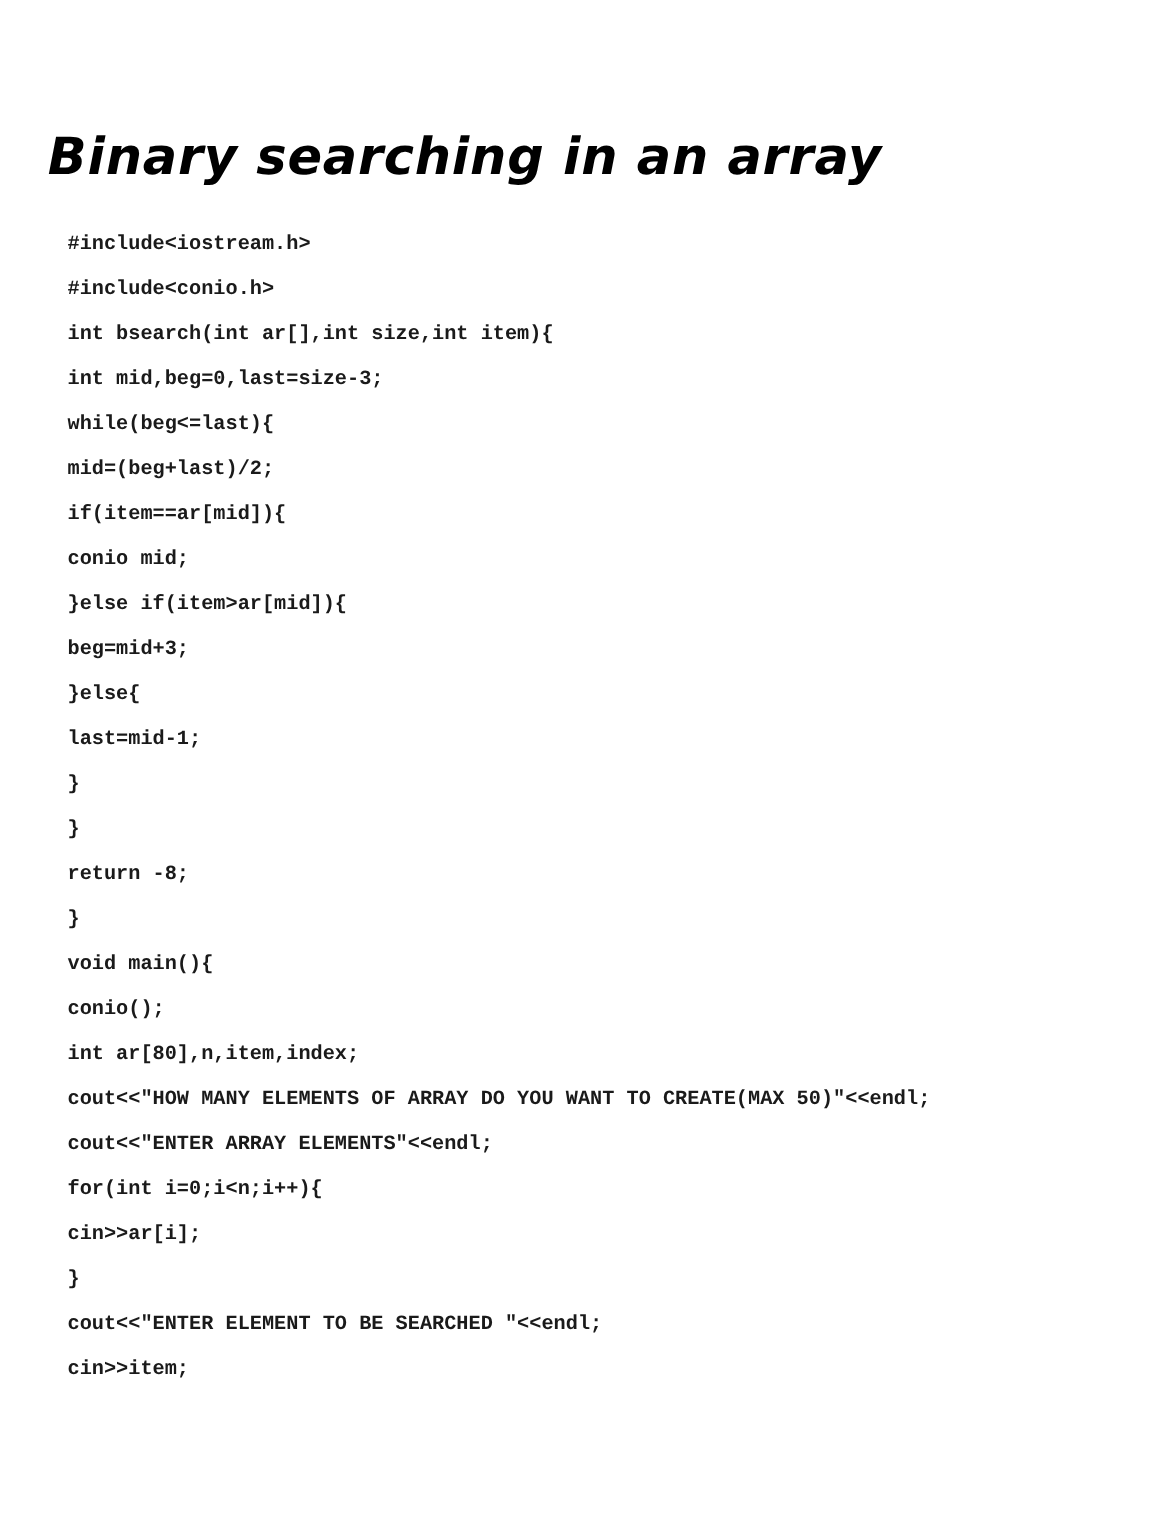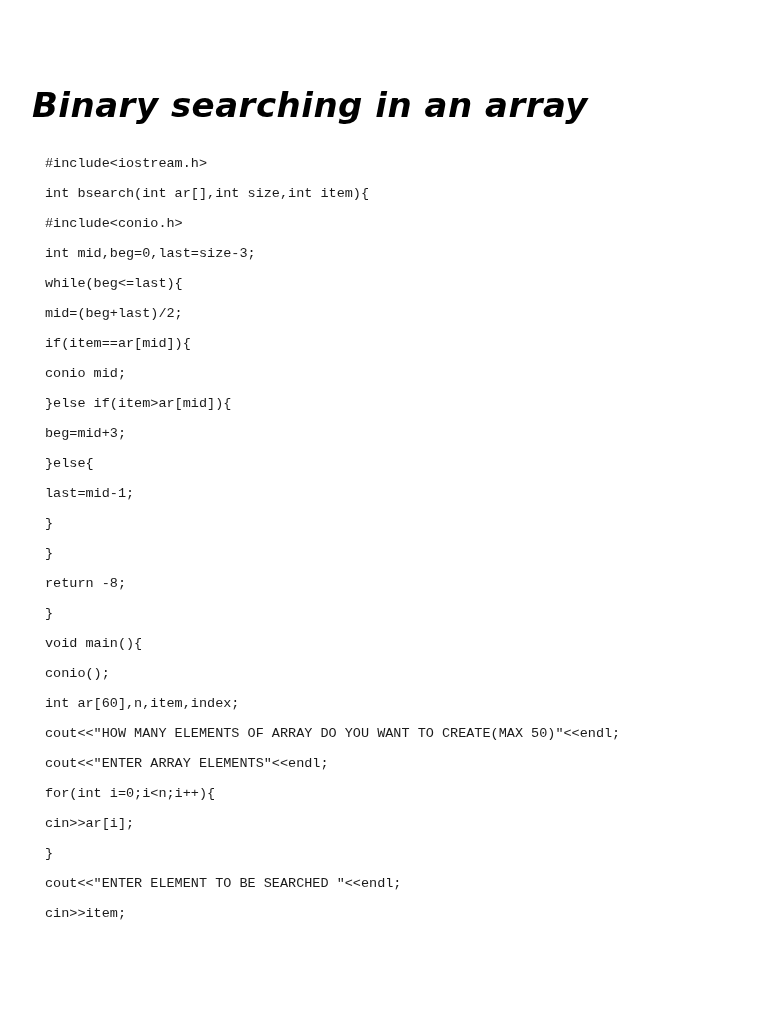--- a/index.html
+++ b/index.html
@@ -38,51 +38,51 @@
       left: 45px;
       top: 152px;
       margin: 0;
       padding: 0;
       list-style: none;
     }
     .code-line {
       height: 30px;
       line-height: 24px;
       font-family: "Liberation Mono", "DejaVu Sans Mono", monospace;
-      font-weight: normal;
+      font-weight: bold;
       font-size: 13.5px;
       color: #1a1a1a;
       white-space: pre;
     }
   </style>
 </head>
 <body>
 
 <div class="page">
   <h1 class="title">Binary searching in an array</h1>
   <ul class="code">
     <li class="code-line">#include&lt;iostream.h&gt;</li>
+    <li class="code-line">#include&lt;conio.h&gt;</li>
     <li class="code-line">int bsearch(int ar[],int size,int item){</li>
-    <li class="code-line">#include&lt;conio.h&gt;</li>
     <li class="code-line">int mid,beg=0,last=size-3;</li>
     <li class="code-line">while(beg&lt;=last){</li>
     <li class="code-line">mid=(beg+last)/2;</li>
     <li class="code-line">if(item==ar[mid]){</li>
     <li class="code-line">conio mid;</li>
     <li class="code-line">}else if(item&gt;ar[mid]){</li>
     <li class="code-line">beg=mid+3;</li>
     <li class="code-line">}else{</li>
     <li class="code-line">last=mid-1;</li>
     <li class="code-line">}</li>
     <li class="code-line">}</li>
     <li class="code-line">return -8;</li>
     <li class="code-line">}</li>
     <li class="code-line">void main(){</li>
     <li class="code-line">conio();</li>
-    <li class="code-line">int ar[60],n,item,index;</li>
+    <li class="code-line">int ar[80],n,item,index;</li>
     <li class="code-line">cout&lt;&lt;"HOW MANY ELEMENTS OF ARRAY DO YOU WANT TO CREATE(MAX 50)"&lt;&lt;endl;</li>
     <li class="code-line">cout&lt;&lt;"ENTER ARRAY ELEMENTS"&lt;&lt;endl;</li>
     <li class="code-line">for(int i=0;i&lt;n;i++){</li>
     <li class="code-line">cin&gt;&gt;ar[i];</li>
     <li class="code-line">}</li>
     <li class="code-line">cout&lt;&lt;"ENTER ELEMENT TO BE SEARCHED "&lt;&lt;endl;</li>
     <li class="code-line">cin&gt;&gt;item;</li>
   </ul>
 </div>
 

